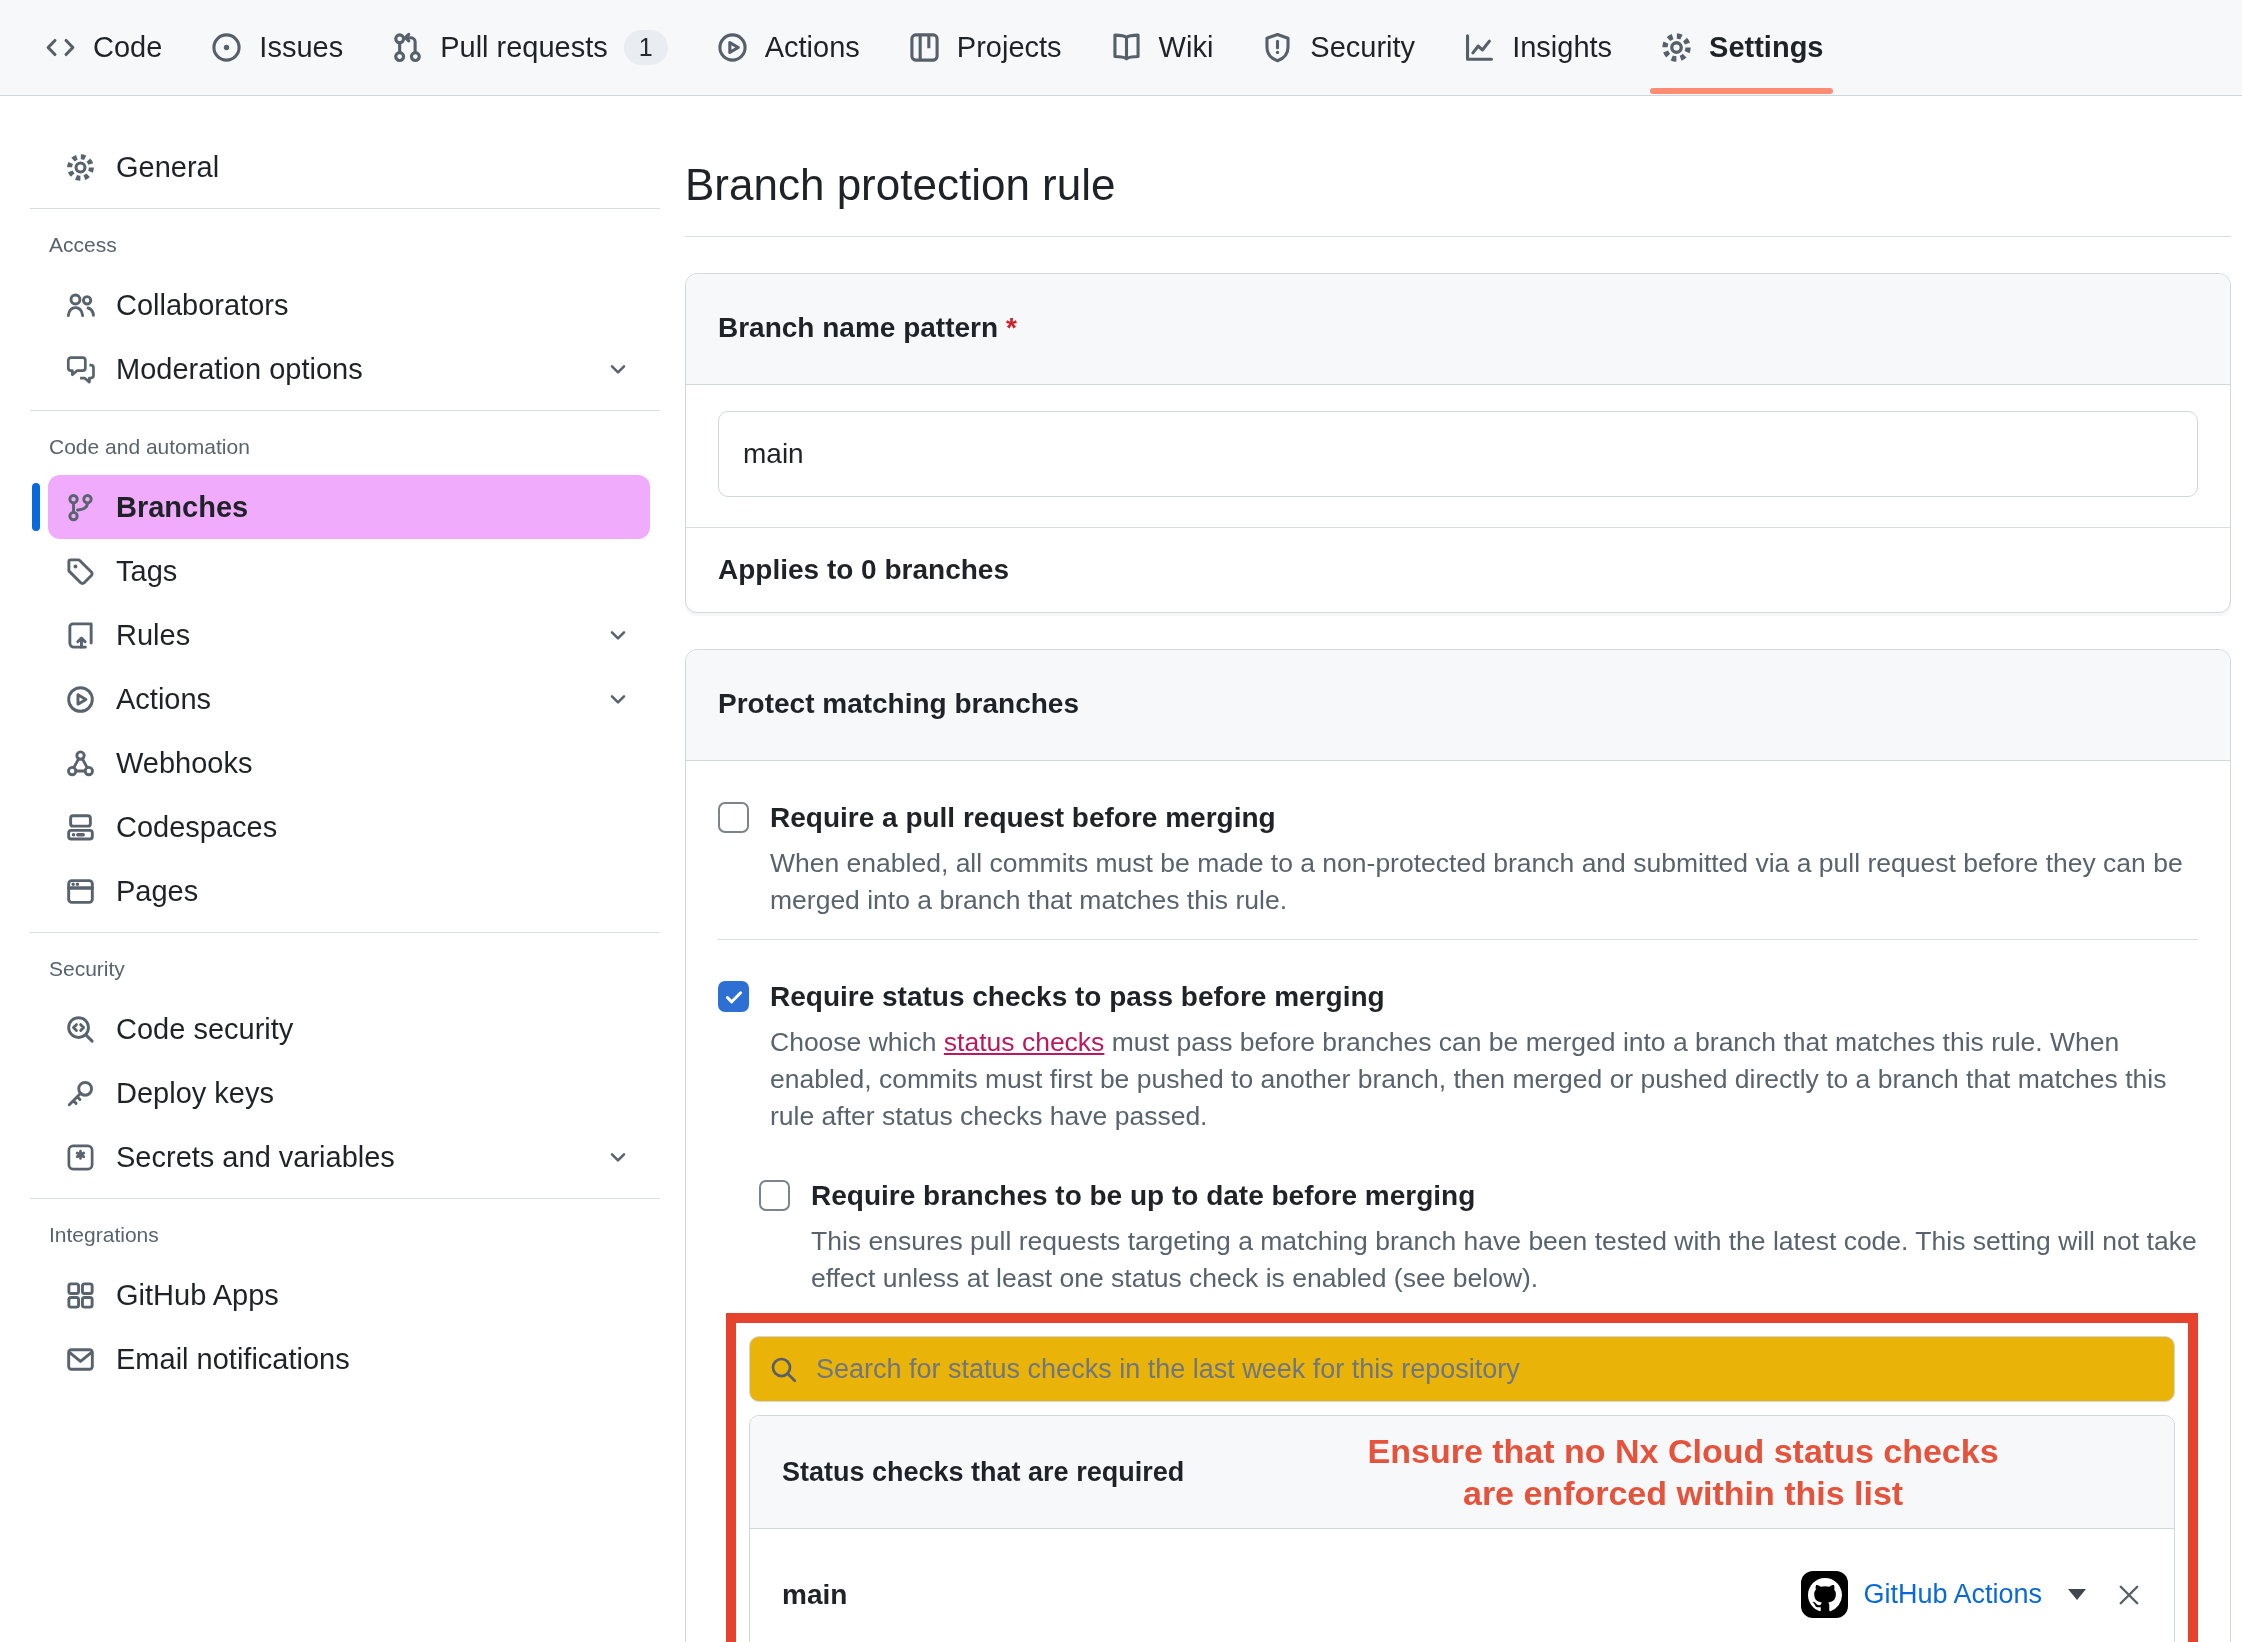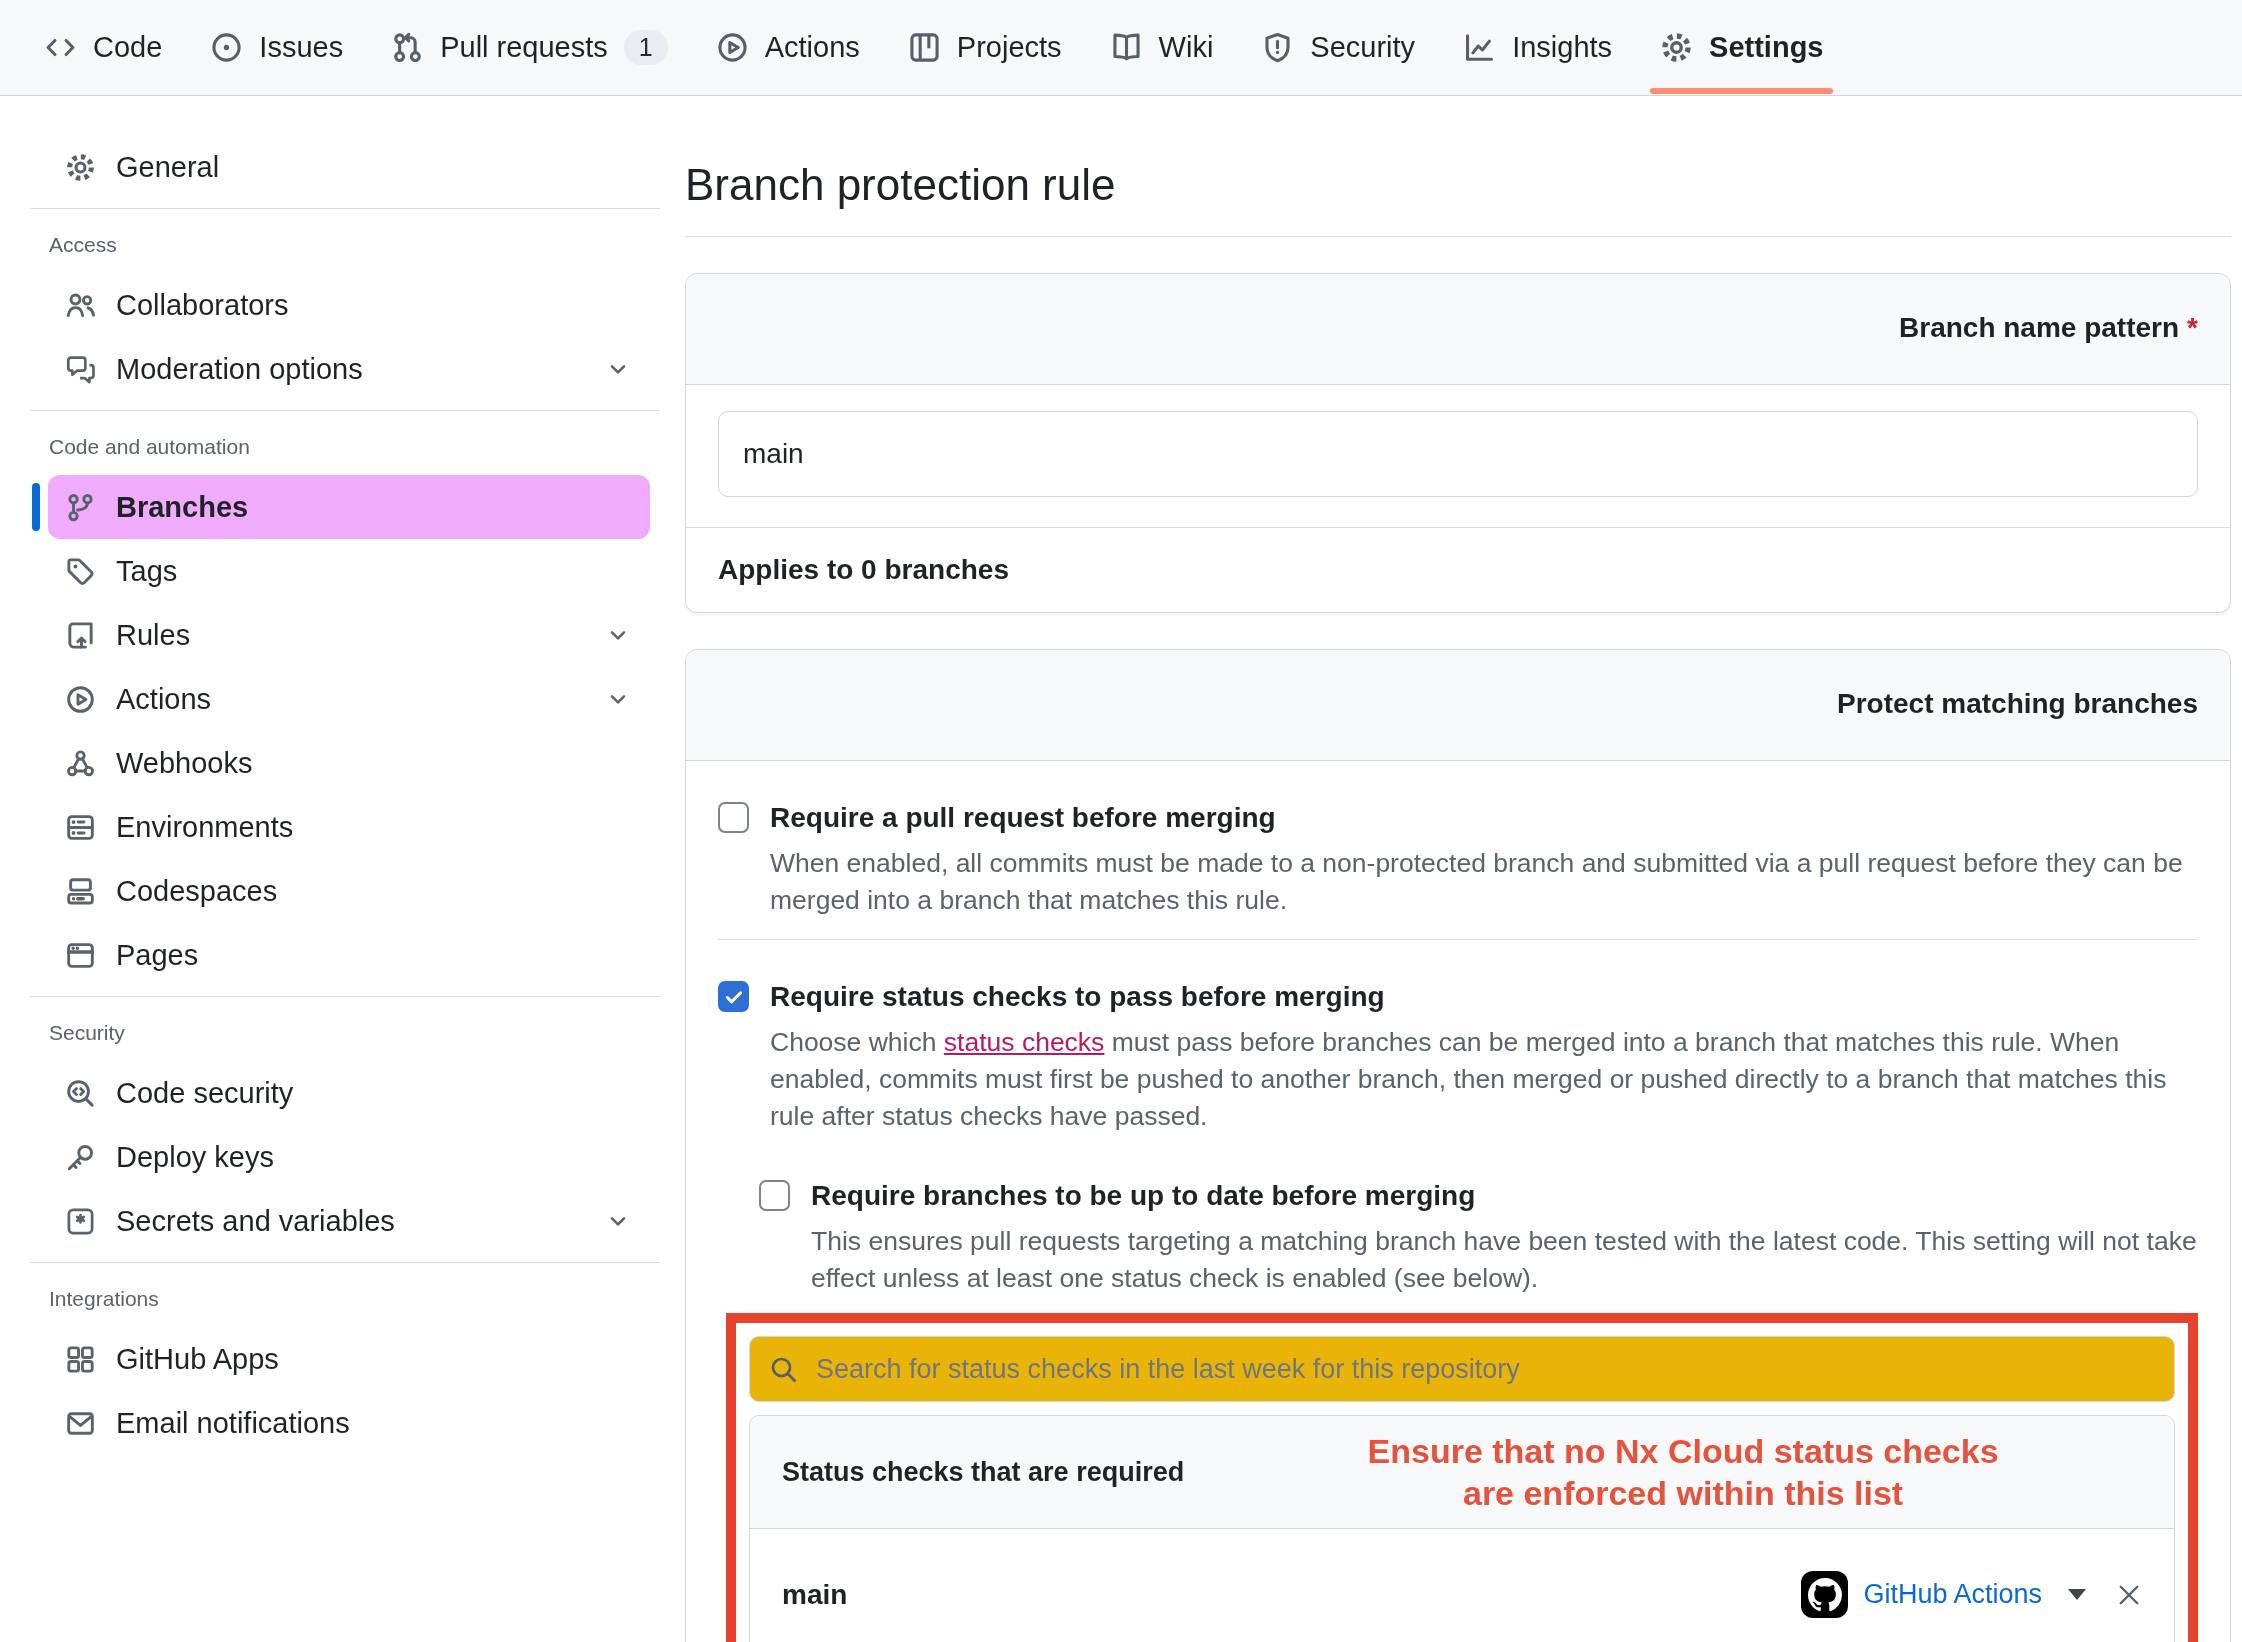--- a/index.html
+++ b/index.html
@@ -37,21 +37,21 @@
 
   
   .main { position:absolute; top:96px; left:685px; width:1546px; }
   h1.page-title { margin-top:64px; font-size:44px; font-weight:400; }
   .title-div { border-top:1px solid #d8dee4; margin-top:26px; }
 
   .card { border:1px solid #d0d7de; border-radius:12px; margin-top:36px;
     background:#fff; box-shadow:0 3px 0 rgba(31,35,40,0.04); }
   .card-head { background:#f6f8fa; padding:38px 32px 40px;
     border-bottom:1px solid #d0d7de; border-radius:12px 12px 0 0;
-    font-size:28px; font-weight:700;text-align:right; }
+    font-size:28px; font-weight:700; }
   .req { color:#cf222e; margin-left:8px; }
 
   .pattern-body { padding:26px 32px 30px; border-bottom:1px solid #d8dee4; }
   .text-input { width:100%; height:86px; border:1px solid #d0d7de; border-radius:10px;
     font-size:28px; font-family:inherit; color:#1f2328; padding:0 24px; background:#fff; }
   .pattern-foot { padding:26px 32px; font-size:28px; font-weight:700; }
 
   .protect-body { padding:0 32px; }
   .cb-section { padding:38px 0 20px; }
   .cb-section + .cb-section { border-top:1px solid #d8dee4; }
@@ -249,29 +249,20 @@
       </svg>
   </div>
   <div class="side-row">
     <svg viewBox="0 0 16 16" fill="none" stroke="currentColor" stroke-width="1.5" stroke-linecap="round">
         <circle cx="8" cy="3.9" r="1.9"></circle>
         <circle cx="3.7" cy="11.9" r="1.9"></circle>
         <circle cx="12.3" cy="11.9" r="1.9"></circle>
         <path d="M7 5.6l-2.3 4.3M9 5.6l2.3 4.3M5.7 11.9h4.6"></path>
       </svg>
     <span class="lbl">Webhooks</span>
-  </div>
-  <div class="side-row">
-    <svg viewBox="0 0 16 16" fill="none" stroke="currentColor" stroke-width="1.5" stroke-linecap="round">
-        <rect x="1.9" y="2.4" width="12.2" height="11.2" rx="1.6"></rect>
-        <path d="M1.9 8h12.2"></path>
-        <path d="M4.4 5.2h.02M4.4 10.8h.02" stroke-width="2"></path>
-        <path d="M6.8 5.2h3M6.8 10.8h3"></path>
-      </svg>
-    <span class="lbl">Environments</span>
   </div>
   <div class="side-row">
     <svg viewBox="0 0 16 16" fill="none" stroke="currentColor" stroke-width="1.5" stroke-linecap="round">
         <rect x="2.9" y="1.9" width="10.2" height="5.4" rx="1.3"></rect>
         <rect x="1.9" y="9.5" width="12.2" height="4.4" rx="1.3"></rect>
         <path d="M4.4 11.7h.02M6.6 11.7h2.8" stroke-width="1.8"></path>
       </svg>
     <span class="lbl">Codespaces</span>
   </div>
   <div class="side-row">

